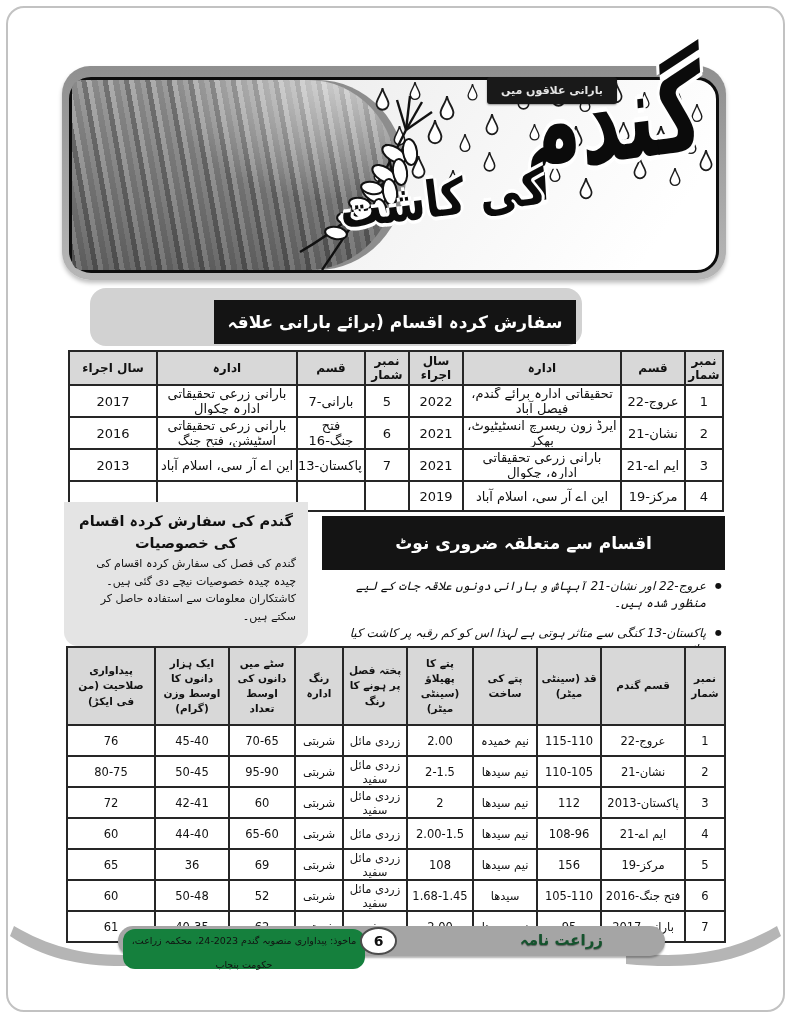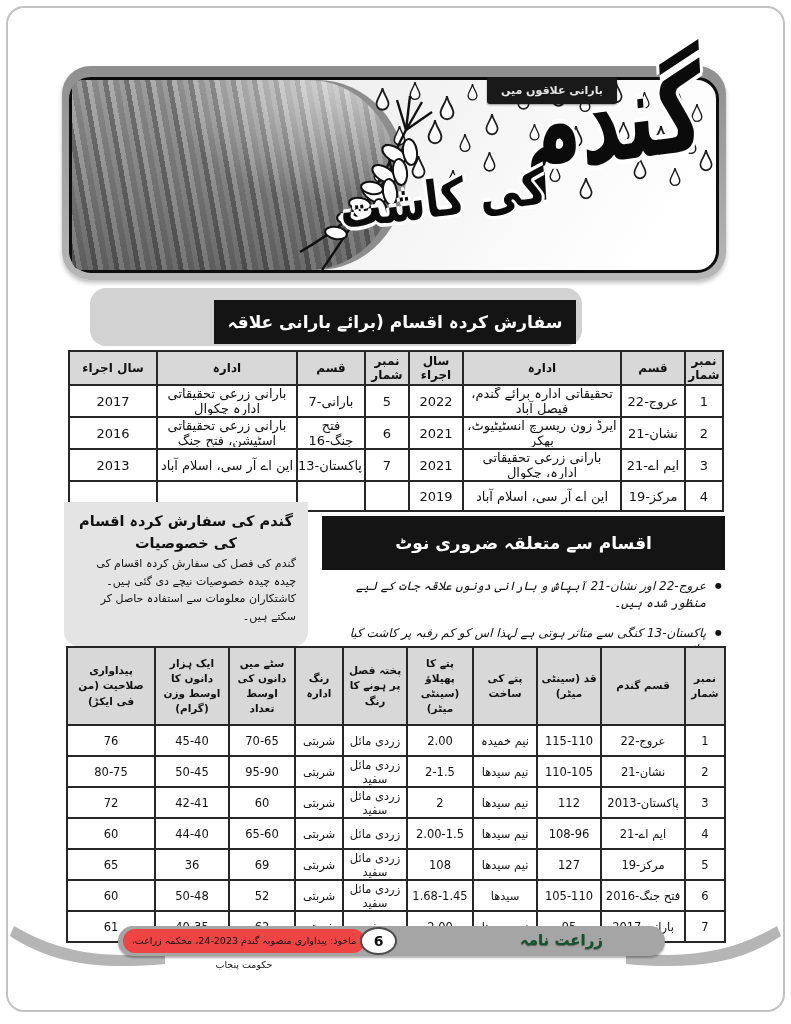--- a/index.html
+++ b/index.html
@@ -55,21 +55,21 @@
   .panel-title{font-weight:bold;font-size:14.5px;text-align:center;line-height:1.55;}
   .panel-body{font-size:11px;line-height:1.6;}
   .notes{position:absolute;left:330px;top:578px;width:394px;direction:rtl;list-style:none;margin:0;padding:0;}
   .notes li{font-size:12px;margin-bottom:13px;padding-right:18px;position:relative;text-align:right;line-height:1.4;font-style:italic;}
   .notes li::before{content:"●";position:absolute;right:2px;top:2px;font-size:8px;}
 
   
   .swoosh{position:absolute;left:0;top:918px;width:791px;height:60px;}
   .footer-bar{position:absolute;left:118px;top:926px;width:547px;height:30px;background:#a5a5a5;border-radius:16px;box-shadow:0 2px 2px rgba(0,0,0,.3);}
   .brand{position:absolute;right:62px;top:5px;color:#14532d;font-weight:bold;font-size:15px;direction:rtl;letter-spacing:1px;text-shadow:0 1px 1px #5d5d5d;}
-  .source-pill{position:absolute;left:5px;top:3px;width:242px;height:24px;background:#ef4444;border-radius:12px;line-height:24px;text-align:center;font-size:9.5px;direction:rtl;color:#111;}
+  .source-pill{position:absolute;left:5px;top:3px;width:242px;height:40px;background:#15803d;border-radius:12px;line-height:24px;text-align:center;font-size:9.5px;direction:rtl;color:#111;}
   .page-badge{position:absolute;left:242px;top:1px;width:37px;height:28px;background:#fff;border:2px solid #4c4c4c;border-radius:50%;text-align:center;line-height:25px;font-size:14px;font-weight:bold;box-sizing:border-box;}
 </style>
 </head>
 <body>
 
 <div class="page-frame"></div>
 <div class="deco deco-banner1"></div>
 <div class="deco deco-footer"></div>
 
 <div class="header-outer">
@@ -299,21 +299,21 @@
         <td>2.00-1.5</td>
         <td>زردی مائل</td>
         <td>شربتی</td>
         <td>65-60</td>
         <td>44-40</td>
         <td>60</td>
       </tr>
       <tr>
         <td>5</td>
         <td>مرکز-19</td>
-        <td>127</td>
+        <td>156</td>
         <td>نیم سیدھا</td>
         <td>108</td>
         <td>زردی مائل سفید</td>
         <td>شربتی</td>
         <td>69</td>
         <td>36</td>
         <td>65</td>
       </tr>
       <tr>
         <td>6</td>

